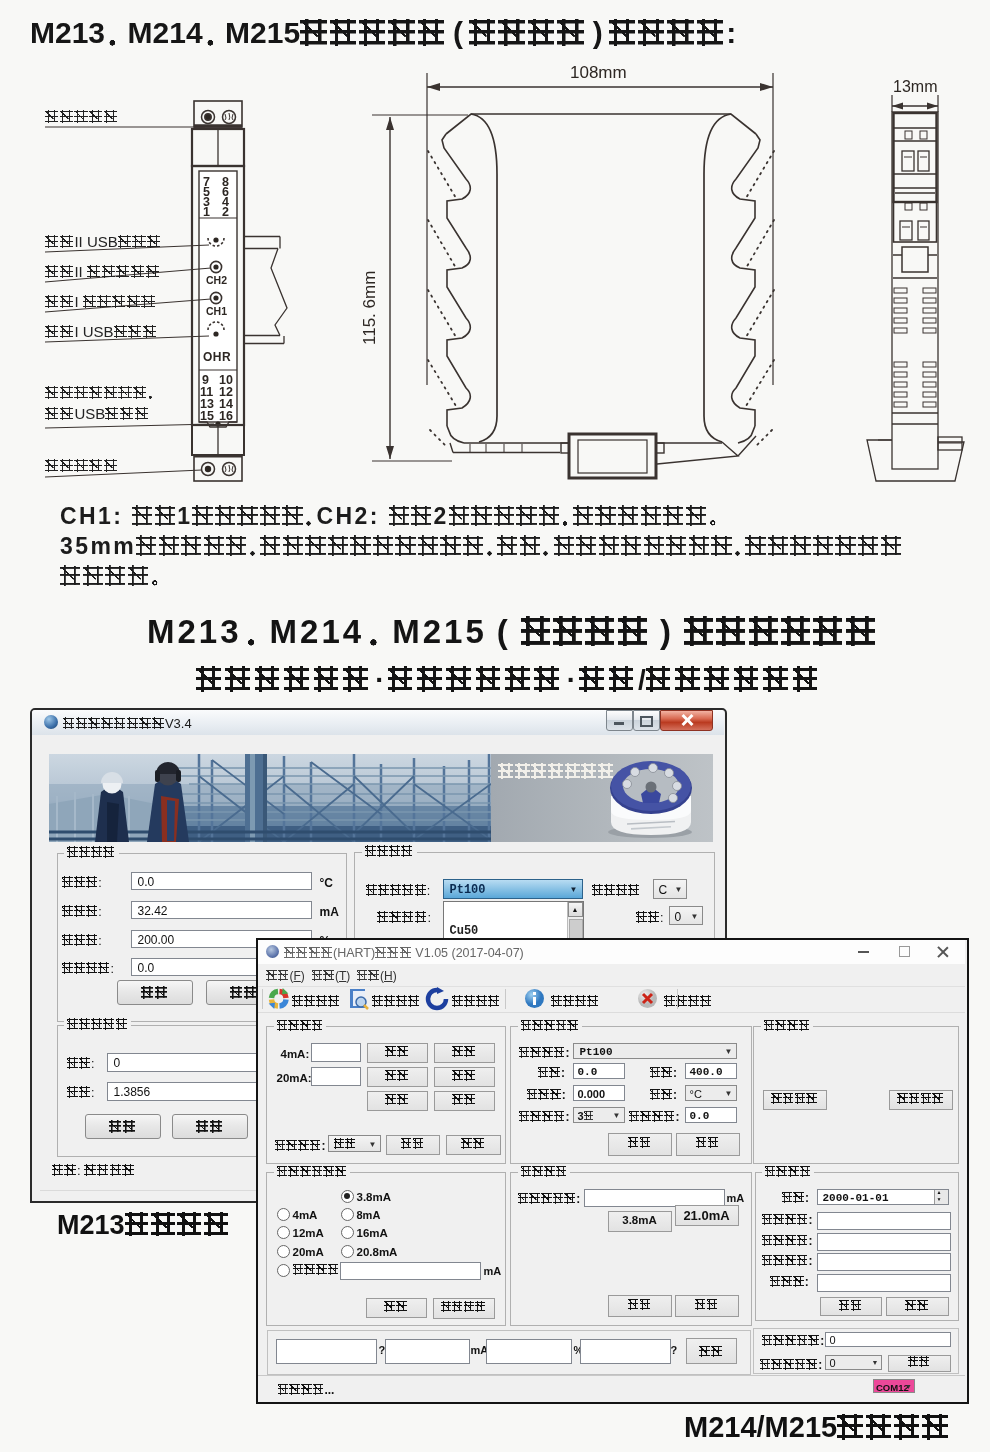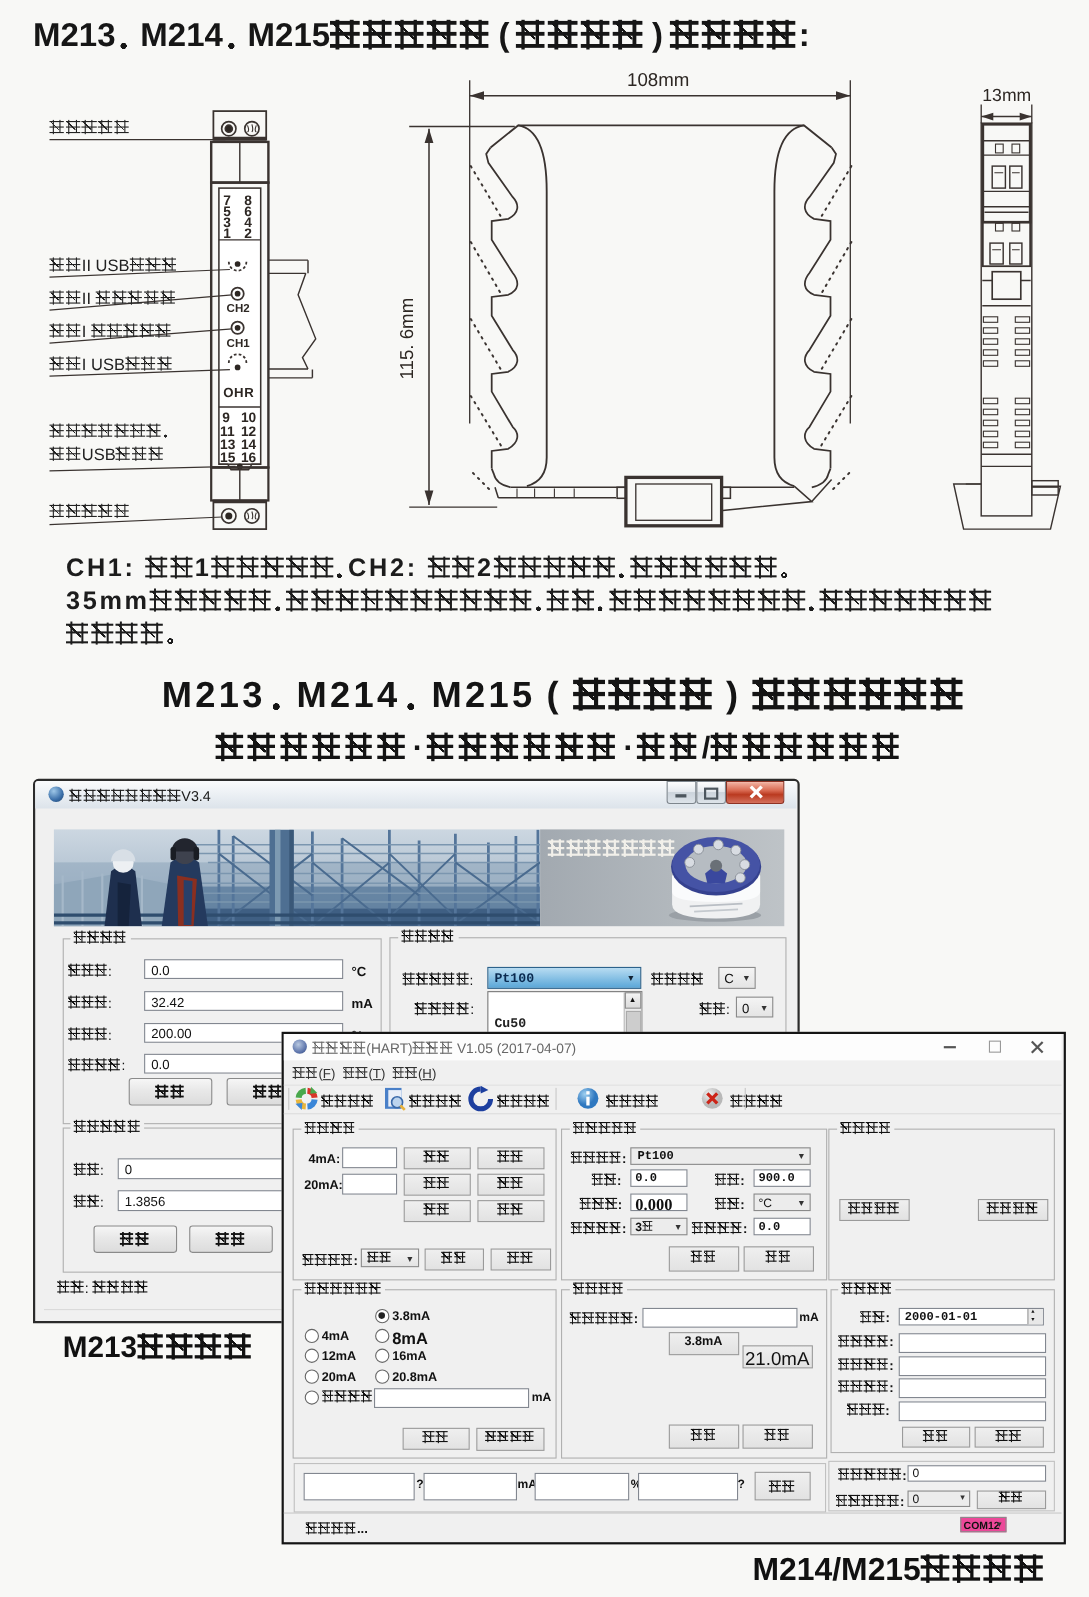--- a/index.html
+++ b/index.html
@@ -540,24 +540,24 @@
 
 <div class="lbl" style="left:260.5px;top:105.5px;font-size:12px;font-weight:bold"><i class="z"></i><i class="z"></i><i class="z"></i><i class="z"></i>:</div>
 <div class="cmb" style="left:314.5px;top:102.5px;width:164px;height:16px;box-sizing:border-box;background:#ececec">
       <span style="position:absolute;left:6px;top:2px;font-size:11px;font-family:'Liberation Mono',monospace;font-weight:bold">Pt100</span>
       <span class="arr" style="right:3px;top:3px;position:absolute">▼</span>
     </div>
 
 <div class="lbl" style="left:279.5px;top:125.5px;font-size:12px;font-weight:bold"><i class="z"></i><i class="z"></i>:</div>
 <div class="fld" style="left:314.5px;top:122.5px;width:52px;height:16px;font-size:11px;font-family:'Liberation Mono',monospace;font-weight:bold;padding:2px 0 0 4px;box-sizing:border-box">0.0</div>
 <div class="lbl" style="left:391.5px;top:125.5px;font-size:12px;font-weight:bold"><i class="z"></i><i class="z"></i>:</div>
-<div class="fld" style="left:426.5px;top:122.5px;width:52px;height:16px;font-size:11px;font-family:'Liberation Mono',monospace;font-weight:bold;padding:2px 0 0 4px;box-sizing:border-box">900.0</div>
+<div class="fld" style="left:426.5px;top:122.5px;width:52px;height:16px;font-size:11px;font-family:'Liberation Mono',monospace;font-weight:bold;padding:2px 0 0 4px;box-sizing:border-box">400.0</div>
 
 <div class="lbl" style="left:268.5px;top:147.5px;font-size:12px;font-weight:bold"><i class="z"></i><i class="z"></i><i class="z"></i>:</div>
-<div class="fld" style="left:314.5px;top:144.5px;width:52px;height:16px;font-size:15px;font-family:Liberation Serif, serif;font-weight:bold;padding:2px 0 0 4px;box-sizing:border-box">0.000</div>
+<div class="fld" style="left:314.5px;top:144.5px;width:52px;height:16px;font-size:11px;font-family:Liberation Sans, sans-serif;font-weight:bold;padding:2px 0 0 4px;box-sizing:border-box">0.000</div>
 <div class="lbl" style="left:391.5px;top:147.5px;font-size:12px;font-weight:bold"><i class="z"></i><i class="z"></i>:</div>
 <div class="cmb" style="left:426.5px;top:144.5px;width:52px;height:16px;box-sizing:border-box;background:#ececec">
       <span style="position:absolute;left:4px;top:2px;font-size:11px">°C</span>
       <span class="arr" style="right:3px;top:3px;position:absolute">▼</span>
     </div>
 
 <div class="lbl" style="left:260.5px;top:169.5px;font-size:12px;font-weight:bold"><i class="z"></i><i class="z"></i><i class="z"></i><i class="z"></i>:</div>
 <div class="cmb" style="left:314.5px;top:166.5px;width:52px;height:16px;box-sizing:border-box;background:#ececec">
       <span style="position:absolute;left:4px;top:2px;font-size:11px;font-weight:bold">3<i class="z"></i></span>
       <span class="arr" style="right:3px;top:3px;position:absolute">▼</span>
@@ -580,21 +580,21 @@
 
 <div class="rad" style="left:82.5px;top:249.5px">
       <div class="abs" style="left:2.5px;top:2.5px;width:6px;height:6px;border-radius:50%;background:#222"></div>
     </div>
 <div class="lbl" style="left:98.5px;top:250.5px;font-size:11.5px;font-weight:bold">3.8mA</div>
 
 <div class="rad" style="left:18.5px;top:267.5px"></div>
 <div class="lbl" style="left:34.5px;top:268.5px;font-size:11.5px;font-weight:bold">4mA</div>
 
 <div class="rad" style="left:82.5px;top:267.5px"></div>
-<div class="lbl" style="left:98.5px;top:268.5px;font-size:15px;font-weight:bold">8mA</div>
+<div class="lbl" style="left:98.5px;top:268.5px;font-size:11px;font-weight:bold">8mA</div>
 
 <div class="rad" style="left:18.5px;top:285.5px"></div>
 <div class="lbl" style="left:34.5px;top:286.5px;font-size:11.5px;font-weight:bold">12mA</div>
 
 <div class="rad" style="left:82.5px;top:285.5px"></div>
 <div class="lbl" style="left:98.5px;top:286.5px;font-size:11.5px;font-weight:bold">16mA</div>
 
 <div class="rad" style="left:18.5px;top:304.5px"></div>
 <div class="lbl" style="left:34.5px;top:305.5px;font-size:11.5px;font-weight:bold">20mA</div>
 
@@ -612,21 +612,21 @@
 
 <div class="gb" style="left:251.5px;top:231.5px;width:240px;height:152px"></div>
 <div class="gl" style="left:259.5px;top:224.5px;font-size:12px"><i class="z"></i><i class="z"></i><i class="z"></i><i class="z"></i></div>
 
 <div class="lbl" style="left:259.5px;top:251.5px;font-size:12px;font-weight:bold"><i class="z"></i><i class="z"></i><i class="z"></i><i class="z"></i><i class="z"></i>:</div>
 <div class="fld" style="left:325.5px;top:248.5px;width:139px;height:16px"></div>
 <div class="lbl" style="left:468.5px;top:251.5px;font-size:11px;font-weight:bold">mA</div>
 
 <div class="btn2" style="left:349.5px;top:270.5px;width:62px;height:17px;font-size:11.5px;font-weight:bold;padding-top:2px">3.8mA</div>
 
-<div class="btn2" style="left:416.5px;top:283px;width:62px;height:17px;font-size:17px;font-weight:normal;padding-top:2px">21.0mA</div>
+<div class="btn2" style="left:416.5px;top:265px;width:62px;height:17px;font-size:13px;font-weight:bold;padding-top:2px">21.0mA</div>
 
 <div class="btn2 fb" style="left:349.5px;top:354.5px;width:62px;height:18px;font-size:12px;font-weight:bold;padding-top:2px"><i class="z"></i><i class="z"></i></div>
 <div class="btn2 fb" style="left:416.5px;top:354.5px;width:62px;height:18px;font-size:12px;font-weight:bold;padding-top:2px"><i class="z"></i><i class="z"></i></div>
 
 <div class="gb" style="left:496.5px;top:231.5px;width:202px;height:147px"></div>
 <div class="gl" style="left:503.5px;top:224.5px;font-size:12px"><i class="z"></i><i class="z"></i><i class="z"></i><i class="z"></i></div>
 
 <div class="lbl" style="left:523.5px;top:250.5px;font-size:12px;font-weight:bold"><i class="z"></i><i class="z"></i>:</div>
 <div class="fld" style="left:558.5px;top:248.5px;width:132px;height:16px;font-size:11px;font-family:'Liberation Mono',monospace;font-weight:bold;padding:2px 0 0 5px;box-sizing:border-box">2000-01-01<div class="abs" style="right:0;top:0;width:13px;height:14px;background:#e8e8e8;border-left:1px solid #999;text-align:center">
         <span style="font-size:5px;position:absolute;left:3px;top:0">▲</span>

